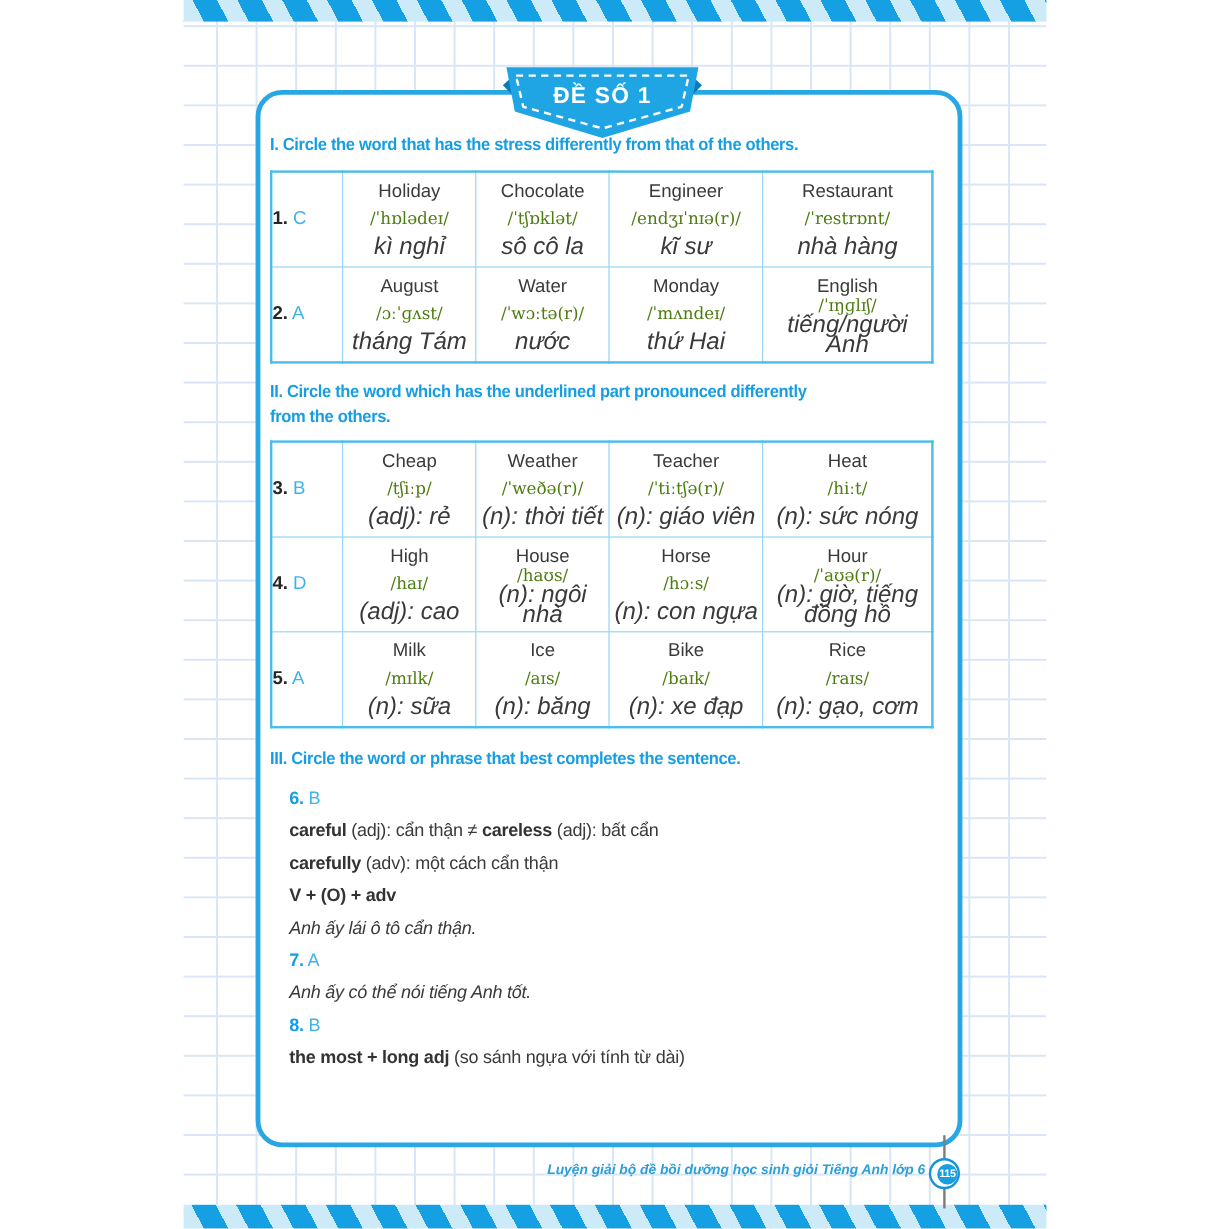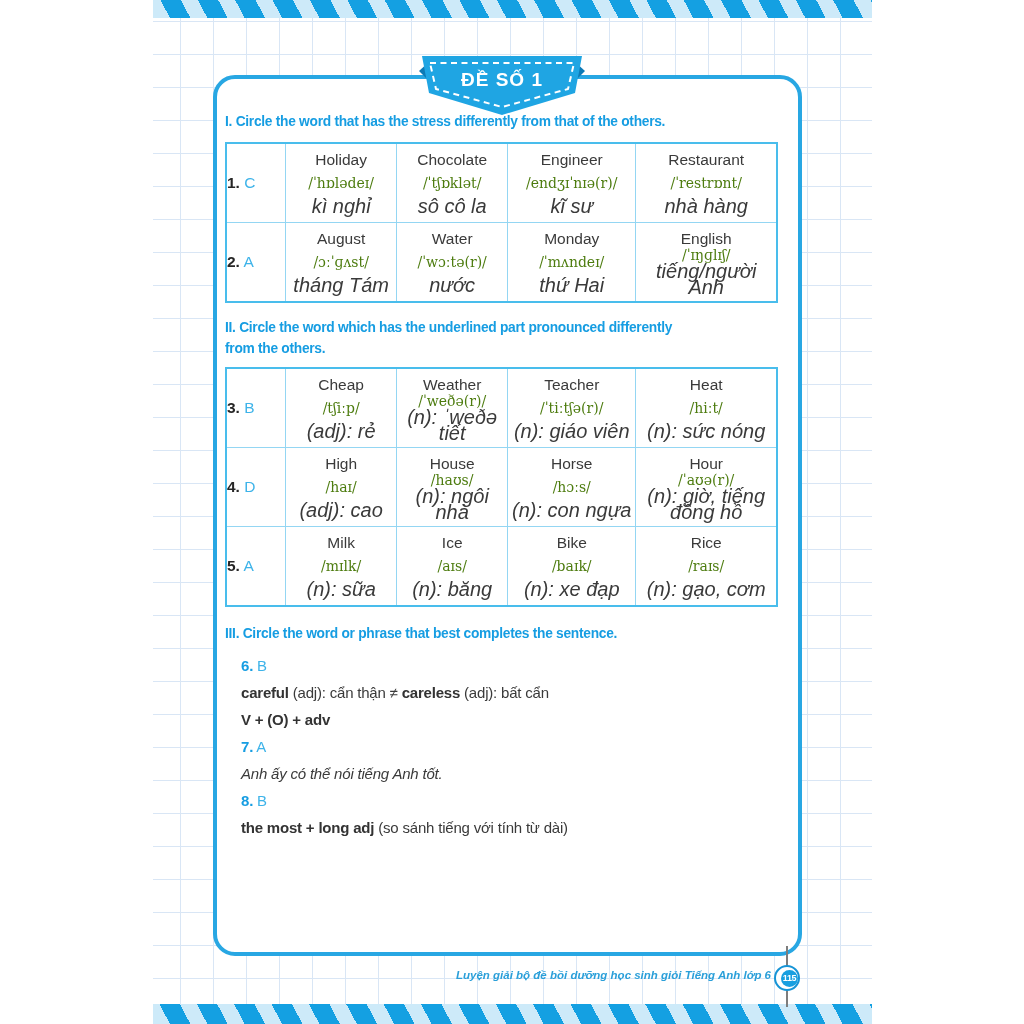--- a/index.html
+++ b/index.html
@@ -162,21 +162,21 @@
                 <div class="cell">
                   <span class="w">Cheap</span>
                   <span class="ipa">/tʃiːp/</span>
                   <span class="m">(adj): rẻ</span>
                 </div>
               </td>
           <td>
                 <div class="cell">
                   <span class="w">Weather</span>
                   <span class="ipa">/ˈweðə(r)/</span>
-                  <span class="m">(n): ˈweðə tiết</span>
+                  <span class="m">(n): thời tiết</span>
                 </div>
               </td>
           <td>
                 <div class="cell">
                   <span class="w">Teacher</span>
                   <span class="ipa">/ˈtiːtʃə(r)/</span>
                   <span class="m">(n): giáo viên</span>
                 </div>
               </td>
           <td>
@@ -250,27 +250,29 @@
               </td>
         </tr>
       </tbody>
         </table>
 
       <div class="sec-head gap-s3">III. Circle the word or phrase that best completes the sentence.</div>
 
       <div class="answers">
         <div class="line ahead"><span class="n">6.</span> <span class="c">B</span></div>
         <div class="line"><span class="bseg">careful</span><span> (adj): cẩn thận ≠ </span><span class="bseg">careless</span><span> (adj): bất cẩn</span></div>
+        <div class="line"><span class="bseg">carefully</span><span> (adv): một cách cẩn thận</span></div>
         <div class="line"><span class="bseg">V + (O) + adv</span></div>
+        <div class="line itline">Anh ấy lái ô tô cẩn thận.</div>
 
         <div class="line ahead"><span class="n">7.</span> <span class="c">A</span></div>
         <div class="line itline">Anh ấy có thể nói tiếng Anh tốt.</div>
 
         <div class="line ahead"><span class="n">8.</span> <span class="c">B</span></div>
-        <div class="line"><span class="bseg">the most + long adj</span><span> (so sánh tiếng với tính từ dài)</span></div>
+        <div class="line"><span class="bseg">the most + long adj</span><span> (so sánh ngựa với tính từ dài)</span></div>
       </div>
 
     </div>
   </div>
 
   <svg class="ribbon" viewBox="0 0 170 62" xmlns="http://www.w3.org/2000/svg">
     <polygon points="2,16 13,6 13,27" fill="#0d7ab6"></polygon>
     <polygon points="168,16 157,6 157,27" fill="#0d7ab6"></polygon>
     <polygon points="5,1 165,1 158,38 85,60 12,38" fill="#1fa5e3"></polygon>
     <path d="M13,8 L157,8 L151,34 L85,52 L19,34 Z" fill="none" stroke="#ffffff" stroke-width="2" stroke-dasharray="6 4.5" stroke-linejoin="round"></path>

